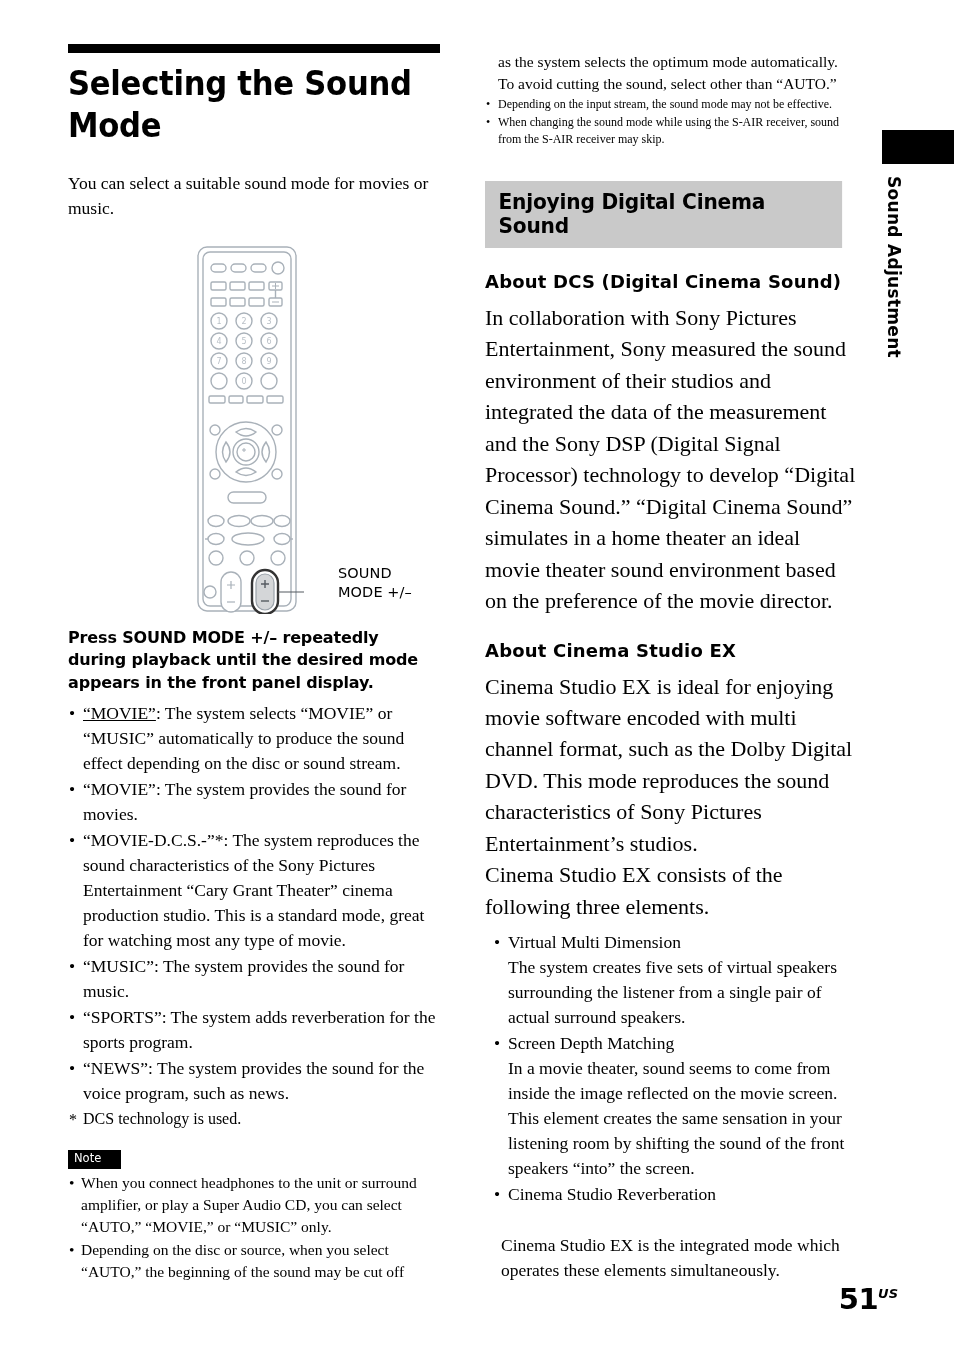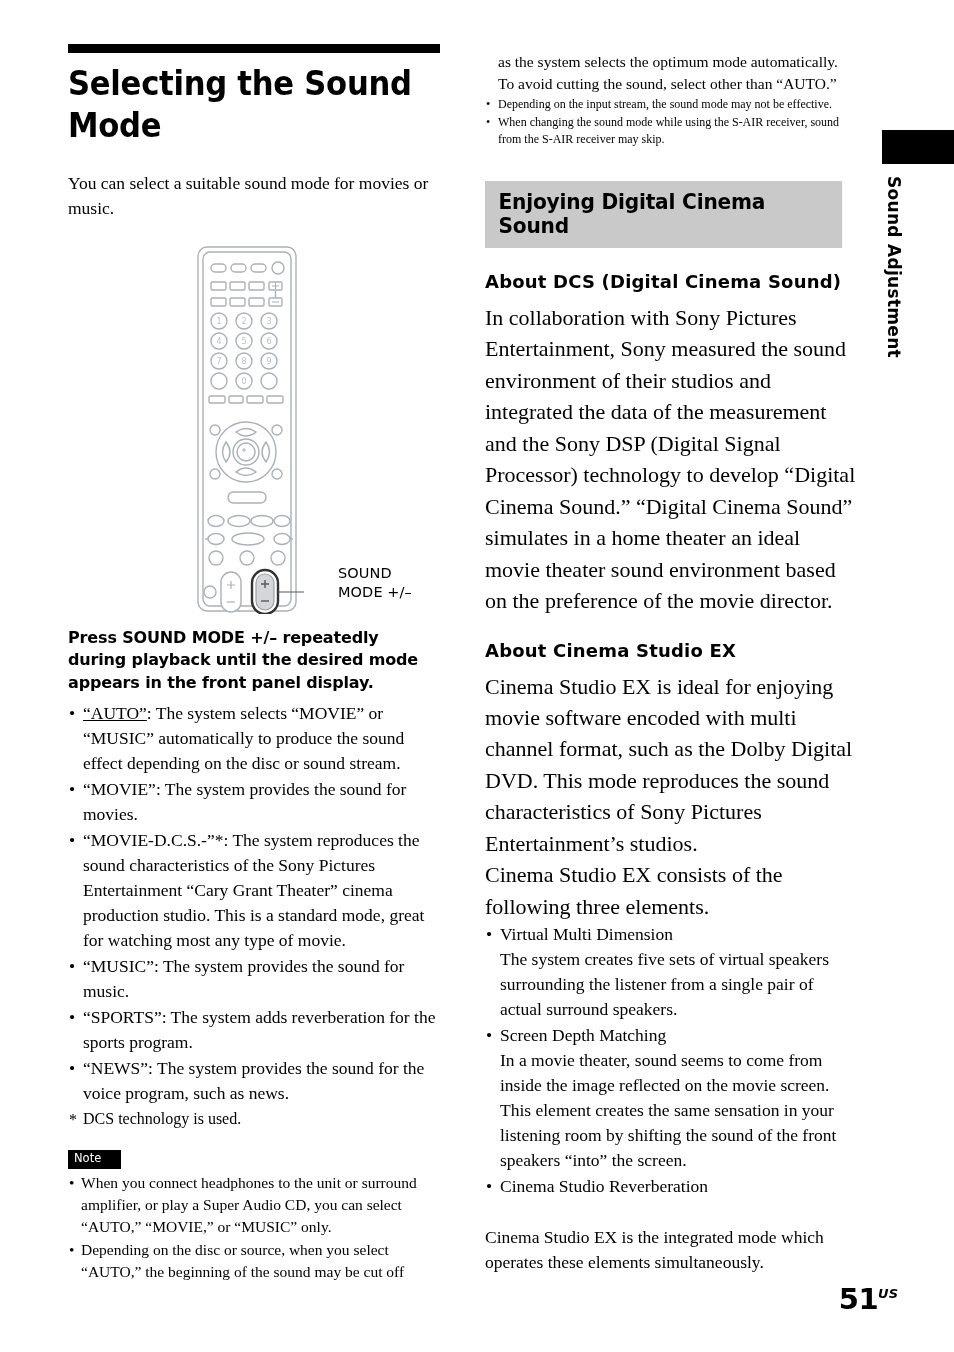--- a/index.html
+++ b/index.html
@@ -206,42 +206,42 @@
   .sub-heading.tight { margin-top: 22px; }
 
   .body-para {
     font-size: 22px;
     line-height: 1.43;
     margin: 0 0 0 0;
   }
 
   ul.ex-list {
     list-style: none;
-    margin: 0;
+    margin: 8px;
     padding: 0;
   }
   ul.ex-list > li {
     position: relative;
     padding-left: 15px;
     font-size: 17.5px;
     line-height: 1.43;
     margin-bottom: 1px;
   }
   ul.ex-list > li::before {
     content: "\2022";
     position: absolute;
     left: 1px;
     top: 0;
   }
   .ex-desc { display: block; }
 
   .closing-para {
     font-size: 17.5px;
     line-height: 1.43;
-    margin: 26px 0 0 0;
+    margin: 26px 0 0 16px;
   }
 
   
   .side-tab-mark {
     position: absolute;
     left: 882px;
     top: 130px;
     width: 72px;
     height: 34px;
     background: #000000;
@@ -405,21 +405,21 @@
 
       <div class="callout-label">
         <span>SOUND</span><br>
         <span>MODE +/–</span>
       </div>
     </div>
 
     <p class="step-heading">Press SOUND MODE +/– repeatedly during playback until the desired mode appears in the front panel display.</p>
 
     <ul class="bullets">
-      <li><span class="uline">“AUTO”</span><span>: The system selects “MOVIE” or “MUSIC” automatically to produce the sound effect depending on the disc or sound stream.</span></li>
+      <li><span class="uline">“MOVIE”</span><span>: The system selects “MOVIE” or “MUSIC” automatically to produce the sound effect depending on the disc or sound stream.</span></li>
       <li><span>“MOVIE”: The system provides the sound for movies.</span></li>
       <li><span>“MOVIE-D.C.S.-”*: The system reproduces the sound characteristics of the Sony Pictures Entertainment “Cary Grant Theater” cinema production studio. This is a standard mode, great for watching most any type of movie.</span></li>
       <li><span>“MUSIC”: The system provides the sound for music.</span></li>
       <li><span>“SPORTS”: The system adds reverberation for the sports program.</span></li>
       <li><span>“NEWS”: The system provides the sound for the voice program, such as news.</span></li>
     </ul>
 
     <div class="footnote">DCS technology is used.</div>
 
     <div class="note-badge">Note</div>

